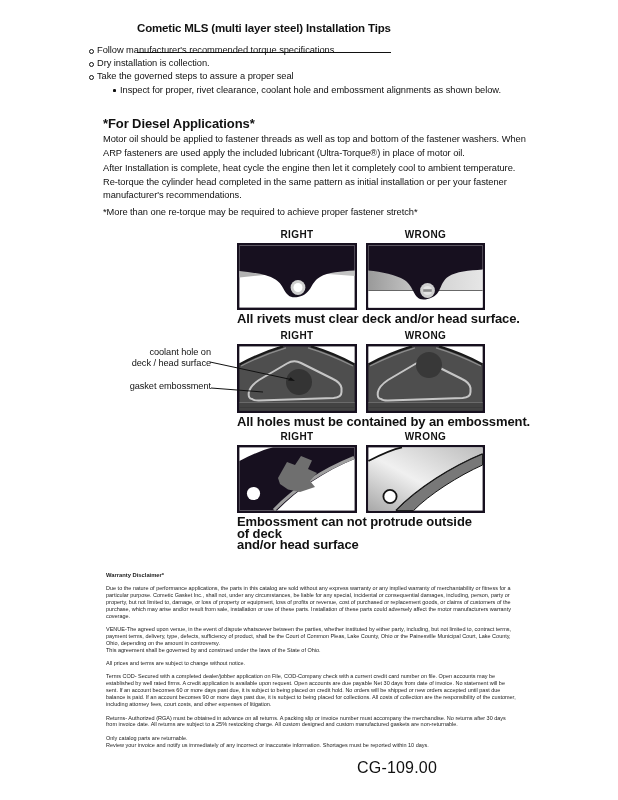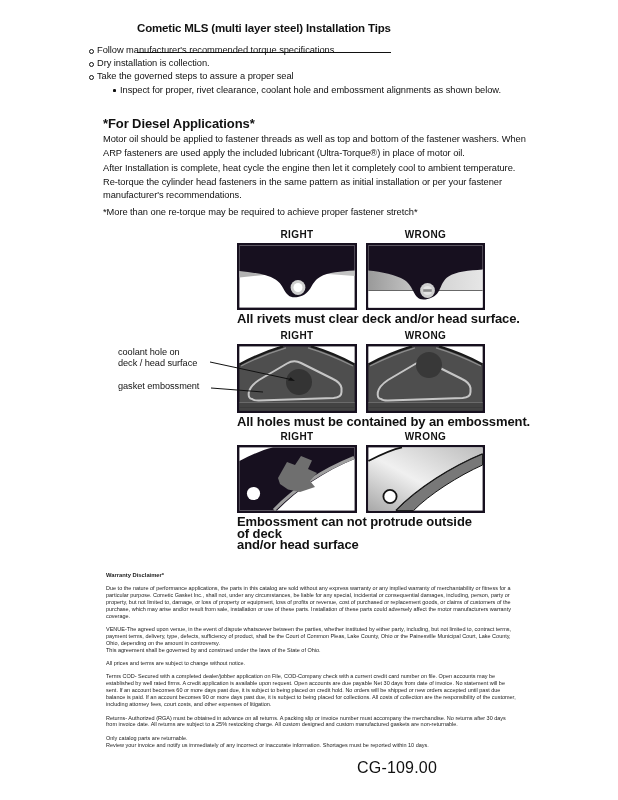--- a/index.html
+++ b/index.html
@@ -14,21 +14,21 @@
          border:0.9px solid #111;border-radius:50%;}
   .bullet.sub{padding-left:23px;}
   .marker.filled::after{content:"";position:absolute;left:2px;top:5.4px;width:3.4px;height:3.4px;
          background:#111;border-radius:50%;}
   .diesel-heading{position:absolute;left:103px;top:116px;font-size:13px;font-weight:bold;letter-spacing:-0.1px;}
   .body-text{position:absolute;left:103px;width:427px;font-size:9.3px;line-height:13.6px;letter-spacing:-0.05px;}
   .dg-label{position:absolute;font-size:10px;font-weight:bold;text-align:center;letter-spacing:0.4px;}
   .dg-caption{position:absolute;font-size:13px;font-weight:700;letter-spacing:-0.1px;line-height:11.5px;white-space:pre-line;}
   .fig{position:absolute;line-height:0;}
   .side-label{position:absolute;left:118px;width:93px;font-size:9.2px;line-height:10.6px;
-        white-space:pre-line;letter-spacing:-0.05px;}
+        text-align:right;white-space:pre-line;letter-spacing:-0.05px;}
   .leaders{position:absolute;left:208px;top:355px;line-height:0;}
   .legal{position:absolute;left:106px;top:572px;width:412px;font-size:5.5px;line-height:6.9px;color:#1c1c1c;}
   .legal h4{margin:0 0 6px 0;font-size:5.8px;}
   .legal p{margin:0 0 6.5px 0;white-space:pre-line;}
   .code{position:absolute;left:357px;top:759px;font-size:16px;letter-spacing:0.2px;}
 </style>
 </head>
 <body>
 
 <div class="page">
@@ -52,21 +52,21 @@
       <span class="marker filled"></span>
     </div>
     <div class="bullet sub">
       <span class="marker filled"></span>
       <span>Inspect for proper, rivet clearance, coolant hole and embossment alignments as shown below.</span>
     </div>
   </div>
 
   <div class="diesel-heading">*For Diesel Applications*</div>
   <div class="body-text" style="top:133px;">Motor oil should be applied to fastener threads as well as top and bottom of the fastener washers. When ARP fasteners are used apply the included lubricant (Ultra-Torque®) in place of motor oil.</div>
-  <div class="body-text" style="top:162px;">After Installation is complete, heat cycle the engine then let it completely cool to ambient temperature. Re-torque the cylinder head fasteners in the same pattern as initial installation or per your fastener manufacturer's recommendations.</div>
+  <div class="body-text" style="top:162px;">After Installation is complete, heat cycle the engine then let it completely cool to ambient temperature. Re-torque the cylinder head completed in the same pattern as initial installation or per your fastener manufacturer's recommendations.</div>
   <div class="body-text" style="top:206px;">*More than one re-torque may be required to achieve proper fastener stretch*</div>
 
   <div class="dg-label" style="left:237px;top:229px;width:120px;">RIGHT</div>
   <div class="dg-label" style="left:366px;top:229px;width:119px;">WRONG</div>
 
   <div class="fig" style="left:237px;top:243px;">
     <svg width="120" height="67" viewBox="0 0 120 67">
       <rect x="1.2" y="1.2" width="117.6" height="64.6" fill="#ffffff" stroke="#17101f" stroke-width="2.4"></rect>
       <polygon points="2.4,26.5 42,30.5 2.4,34.5" fill="#b2b2b2"></polygon>
       <polygon points="117.6,25.5 78,30 117.6,33" fill="#c2c2c2"></polygon>

